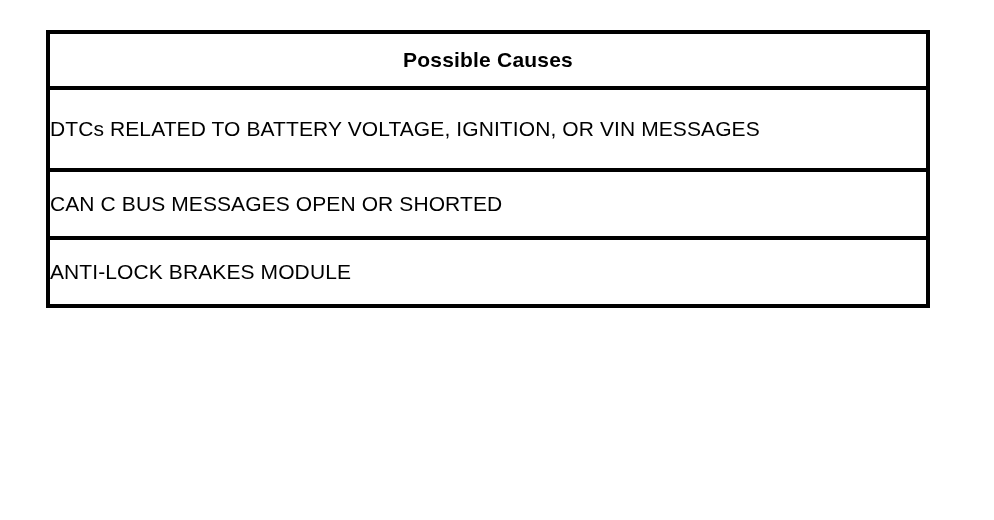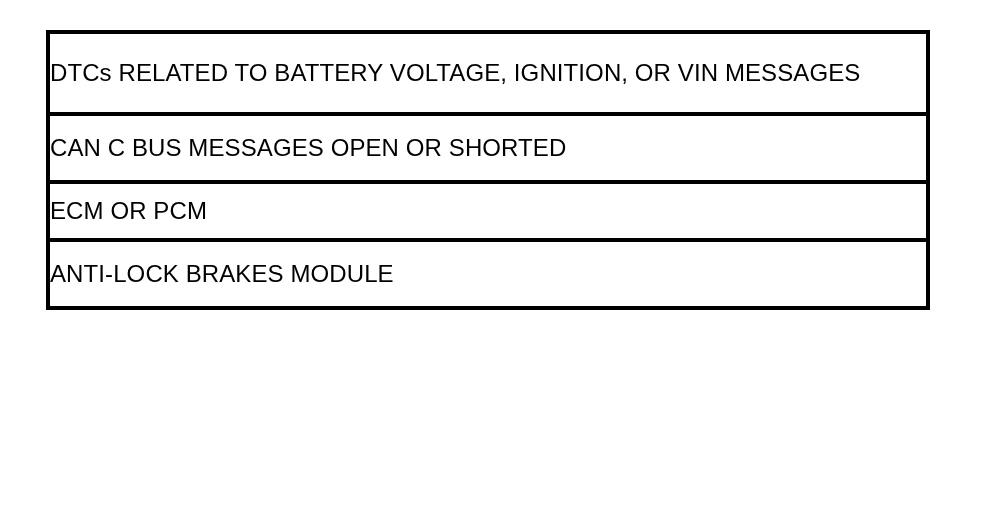--- a/index.html
+++ b/index.html
@@ -44,21 +44,21 @@
   }
   .header-cell {
     text-align: center;
     font-weight: bold;
     font-size: 21px;
     height: 52px;
     line-height: 52px;
     letter-spacing: 0.2px;
   }
   .cause-cell {
-    font-size: 24px;
+    font-size: 21px;
     padding: 9px 0 9px 12px;
     line-height: 1.22;
     letter-spacing: 0.1px;
   }
   .row-tall {
     height: 82px;
   }
   .row-med {
     height: 68px;
   }
@@ -66,26 +66,26 @@
     height: 58px;
   }
 </style>
 </head>
 <body>
 
 <div class="sheet">
   <table class="causes-table">
     <tbody>
       <tr>
+        <td class="header-cell">Possible Causes</td>
+      </tr>
+      <tr>
         <td class="cause-cell row-tall">DTCs RELATED TO BATTERY VOLTAGE, IGNITION, OR VIN MESSAGES</td>
       </tr>
       <tr>
         <td class="cause-cell row-med">CAN C BUS MESSAGES OPEN OR SHORTED</td>
-      </tr>
-      <tr>
-        <td class="cause-cell row-short">ECM OR PCM</td>
       </tr>
       <tr>
         <td class="cause-cell row-med">ANTI-LOCK BRAKES MODULE</td>
       </tr>
     </tbody>
   </table>
 </div>
 
 </body></html>

